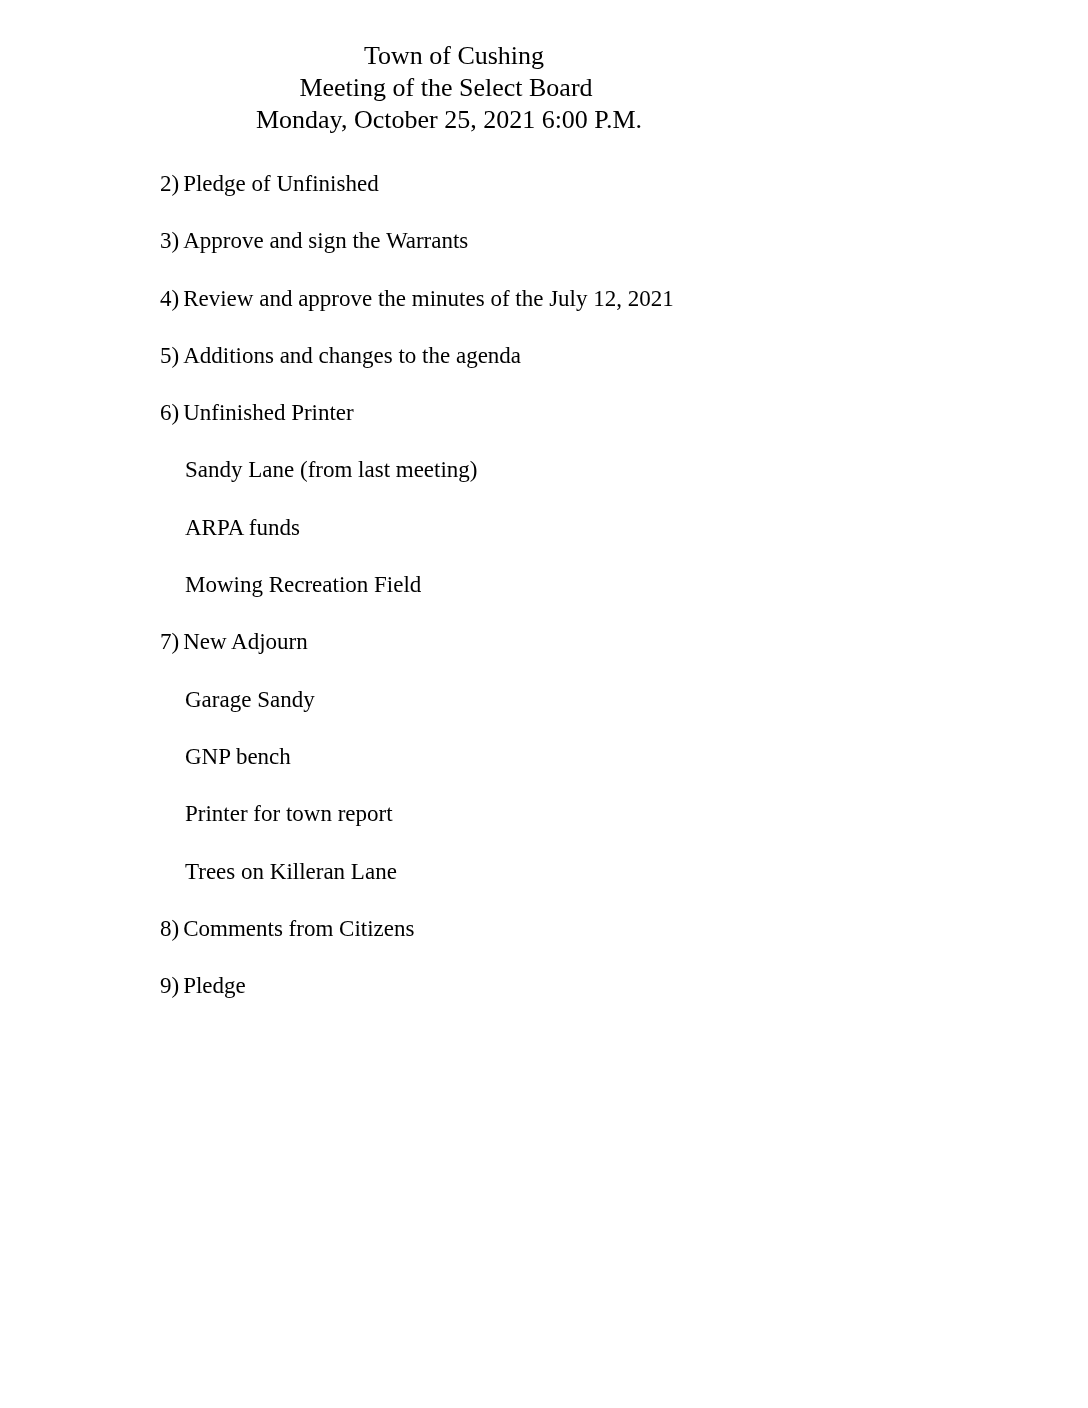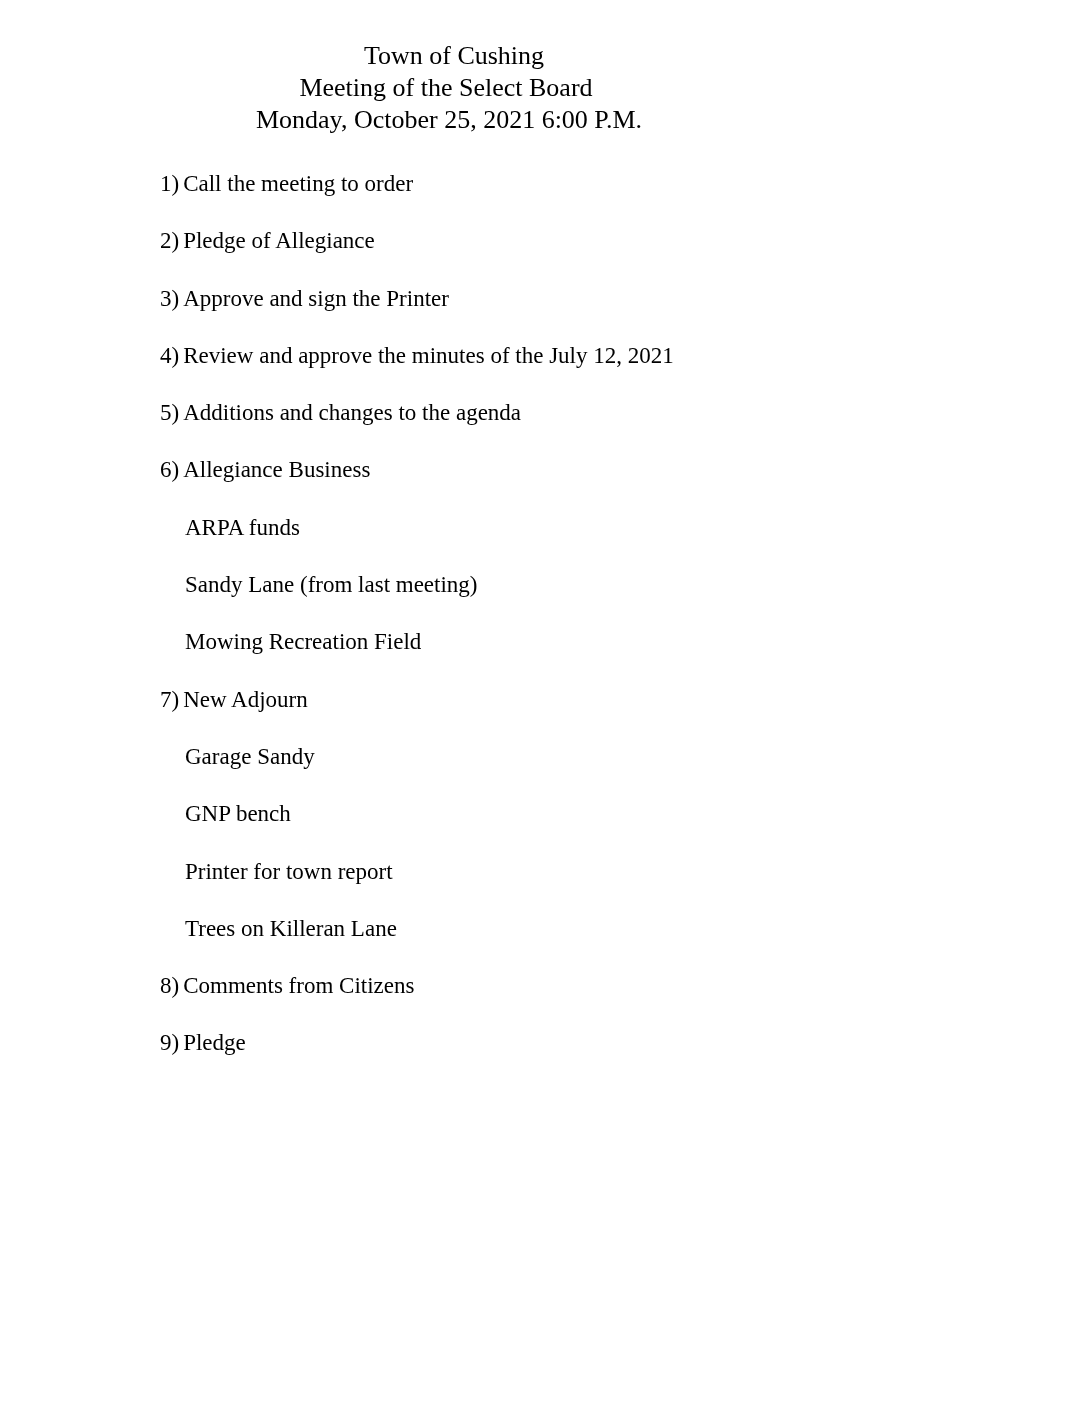--- a/index.html
+++ b/index.html
@@ -57,42 +57,39 @@
 <body>
 
 <div class="header">
   <div class="header-line l1">Town of Cushing</div>
   <div class="header-line l2">Meeting of the Select Board</div>
   <div class="header-line l3">Monday, October 25, 2021 6:00 P.M.</div>
 </div>
 
 <div class="agenda">
   <div class="item">
-    <span class="num">1)</span><span>Call the meeting to order</span>
+    <span class="num">2)</span><span>Pledge of Unfinished</span>
   </div>
   <div class="item">
-    <span class="num">2)</span><span>Pledge of Allegiance</span>
-  </div>
-  <div class="item">
-    <span class="num">3)</span><span>Approve and sign the Printer</span>
+    <span class="num">3)</span><span>Approve and sign the Warrants</span>
   </div>
   <div class="item">
     <span class="num">4)</span><span>Review and approve the minutes of the July 12, 2021</span>
   </div>
   <div class="item">
     <span class="num">5)</span><span class="u">Additions and changes to the agenda</span>
   </div>
   <div class="item">
-    <span class="num">6)</span><span class="u">Allegiance Business</span>
+    <span class="num">6)</span><span class="u">Unfinished Printer</span>
+  </div>
+  <div class="item sub">
+    <span>Sandy Lane (from last meeting)</span>
   </div>
   <div class="item sub">
     <span>ARPA funds</span>
-  </div>
-  <div class="item sub">
-    <span>Sandy Lane (from last meeting)</span>
   </div>
   <div class="item sub">
     <span>Mowing Recreation Field</span>
   </div>
   <div class="item">
     <span class="num">7)</span><span class="u">New Adjourn</span>
   </div>
   <div class="item sub">
     <span>Garage Sandy</span>
   </div>

